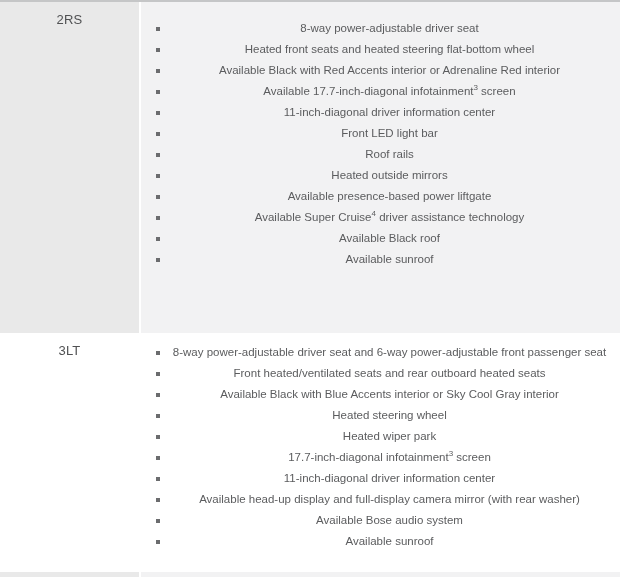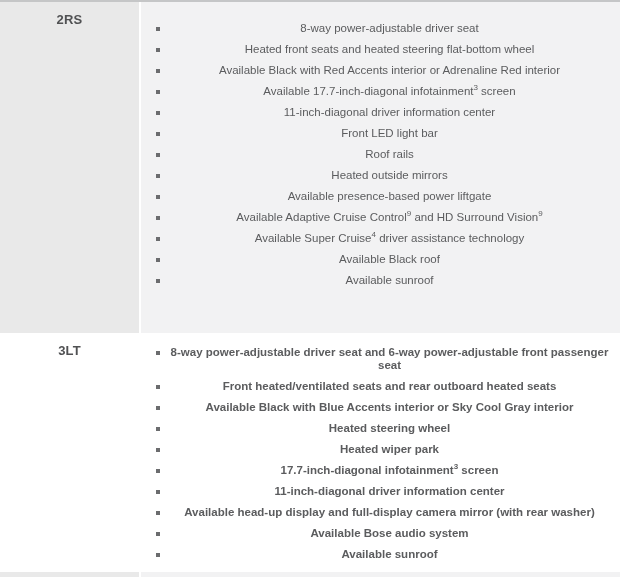--- a/index.html
+++ b/index.html
@@ -22,25 +22,25 @@
     margin-right: 2px;            
     box-sizing: border-box;
     padding-top: 8px;
     text-align: center;
   }
   .cell-features {
     flex: 1 1 auto;
     box-sizing: border-box;
     padding: 20px 8px 0 26px;
   }
-  .row-3lt .cell-features { padding-top: 13px; font-weight: bold; }
+  .row-3lt .cell-features { padding-top: 13px; }
   .trim-row--shaded .cell-trim     { background: var(--trim-bg, #e9e9e9); }
   .trim-row--shaded .cell-features { background: var(--features-bg, #f2f2f3); }
   .trim-label {
-    font-size: 13px; font-weight: bold;
+    font-size: 13px; font-weight: normal;
     color: var(--label-color, #505153);
     letter-spacing: 0.2px;
   }
   .feature-list { list-style: none; margin: 0; padding: 0; text-align: center; }
   .feature-item {
     position: relative;
     margin: 0 0 8px 0;
     font-size: 11.5px; line-height: 13px;
     color: var(--text-color, #5b5c5e);
   }
@@ -64,21 +64,20 @@
       <ul class="feature-list">
           <li class="feature-item"><span class="bullet"></span>8-way power-adjustable driver seat</li>
           <li class="feature-item"><span class="bullet"></span>Heated front seats and heated steering flat-bottom wheel</li>
           <li class="feature-item"><span class="bullet"></span>Available Black with Red Accents interior or Adrenaline Red interior</li>
           <li class="feature-item"><span class="bullet"></span>Available 17.7-inch-diagonal infotainment<sup>3</sup> screen</li>
           <li class="feature-item"><span class="bullet"></span>11-inch-diagonal driver information center</li>
           <li class="feature-item"><span class="bullet"></span>Front LED light bar</li>
           <li class="feature-item"><span class="bullet"></span>Roof rails</li>
           <li class="feature-item"><span class="bullet"></span>Heated outside mirrors</li>
           <li class="feature-item"><span class="bullet"></span>Available presence-based power liftgate</li>
-          <li class="feature-item"><span class="bullet"></span>Available Adaptive Cruise Control<sup>9</sup> and HD Surround Vision<sup>9</sup></li>
           <li class="feature-item"><span class="bullet"></span>Available Super Cruise<sup>4</sup> driver assistance technology</li>
           <li class="feature-item"><span class="bullet"></span>Available Black roof</li>
           <li class="feature-item"><span class="bullet"></span>Available sunroof</li>
         </ul>
     </div>
   </div>
 
   <div class="trim-row row-3lt">
     <div class="cell-trim">
       <span class="trim-label">3LT</span>

